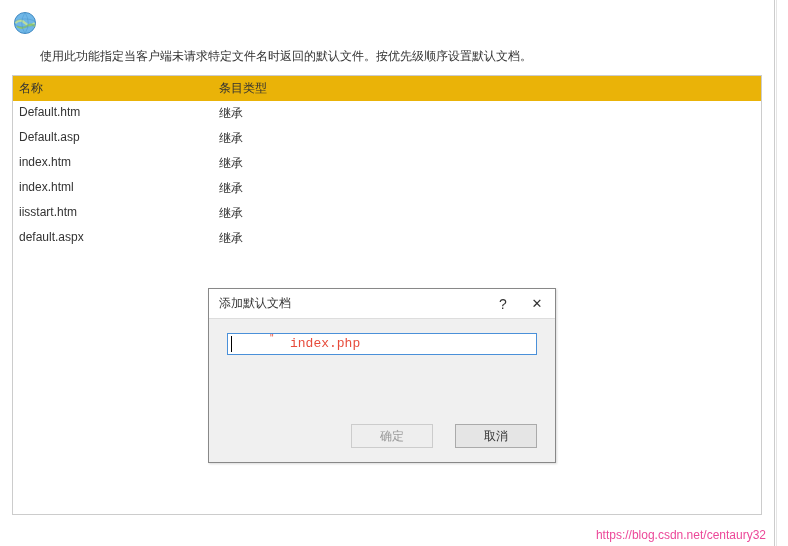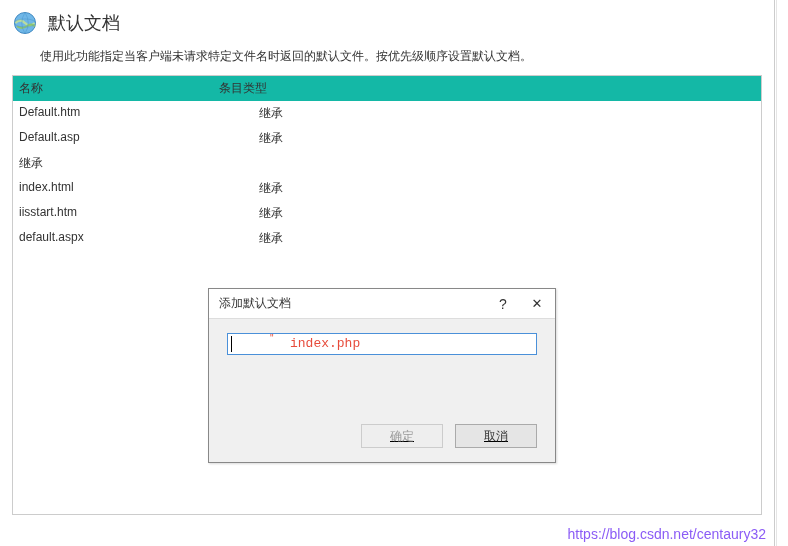--- a/index.html
+++ b/index.html
@@ -40,37 +40,36 @@
       margin-left: 28px;
     }
     .table-area {
       margin: 0 12px;
       border: 1px solid #ccc;
       height: 440px;
       background: #fff;
     }
     .table-header {
       display: flex;
-      background: #14b8a6;
+      background: #eab308;
       border-bottom: 0;
     }
     .th {
       padding: 4px 6px;
       font-size: 12px;
       color: #333;
       border-right: 1px solid transparent;
     }
     .th-name { width: 200px; }
     .th-type { width: 200px; }
     .table-body {
     }
     .tr {
       display: flex;
       padding: 2px 0;
-      gap: 40px;
     }
     .td {
       padding: 2px 6px;
       font-size: 12px;
       color: #333;
     }
     .td-name { width: 200px; }
     .td-type { width: 200px; }
 
     .dialog {
@@ -150,23 +149,22 @@
       font-size: 10px;
     }
     .dialog-footer {
       position: absolute;
       bottom: 0;
       left: 0;
       right: 0;
       padding: 10px 18px 14px 18px;
       display: flex;
       justify-content: flex-end;
-      gap: 12px;
+      gap: 22px;
       background: #f0f0f0;
-      text-decoration: underline;
     }
     .btn {
       width: 82px;
       height: 24px;
       font-size: 12px;
       border: 1px solid #aaa;
       background: #e9e9e9;
       display: flex;
       align-items: center;
       justify-content: center;
@@ -177,22 +175,22 @@
       background: #eee;
     }
     .btn-default {
       color: #333;
       background: #e5e5e5;
     }
     .watermark {
       position: absolute;
       right: 8px;
       bottom: 4px;
-      color: #8b5cf6;
-      font-size: 14px;
+      color: #ec4899;
+      font-size: 12px;
       font-family: Arial, sans-serif;
       pointer-events: none;
     }
     .side-sliver {
       position: absolute;
       right: 0;
       top: 0;
       width: 12px;
       height: 546px;
       background: #fff;
@@ -206,40 +204,40 @@
   <div class="header">
     <span class="globe-icon">
       <svg width="26" height="26" viewBox="0 0 32 32">
         <circle cx="16" cy="16" r="13" fill="#6fb7e8" stroke="#2e7ab6" stroke-width="1"></circle>
         <path d="M4 16 Q10 10 16 16 Q22 22 28 16" stroke="#b8dca0" stroke-width="3" fill="none"></path>
         <path d="M6 20 Q12 24 18 20 Q24 16 28 20" stroke="#8fc66e" stroke-width="2.5" fill="none"></path>
         <ellipse cx="16" cy="16" rx="13" ry="5" fill="none" stroke="#4a95c9" stroke-width="0.6"></ellipse>
         <path d="M16 3 Q8 16 16 29 M16 3 Q24 16 16 29" fill="none" stroke="#4a95c9" stroke-width="0.6"></path>
       </svg>
     </span>
-    <h1 class="page-title">默认文档</h1>
   </div>
 
   <div class="description">使用此功能指定当客户端未请求特定文件名时返回的默认文件。按优先级顺序设置默认文档。</div>
 
   <div class="table-area">
     <div class="table-header">
       <div class="th th-name">名称</div>
       <div class="th th-type">条目类型</div>
     </div>
     <div class="table-body">
       <div class="tr">
         <div class="td td-name">Default.htm</div>
         <div class="td td-type">继承</div>
       </div>
       <div class="tr">
         <div class="td td-name">Default.asp</div>
         <div class="td td-type">继承</div>
       </div>
       <div class="tr">
+        <div class="td td-name">index.htm</div>
         <div class="td td-type">继承</div>
       </div>
       <div class="tr">
         <div class="td td-name">index.html</div>
         <div class="td td-type">继承</div>
       </div>
       <div class="tr">
         <div class="td td-name">iisstart.htm</div>
         <div class="td td-type">继承</div>
       </div>

